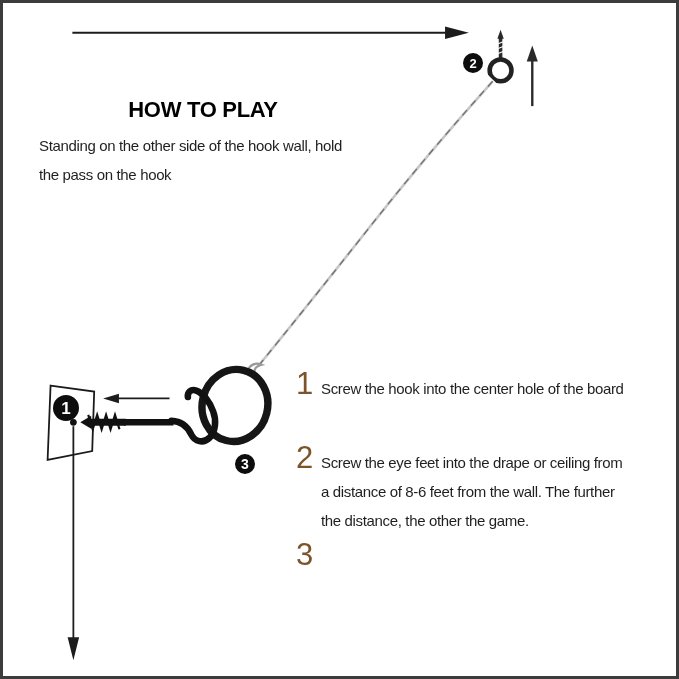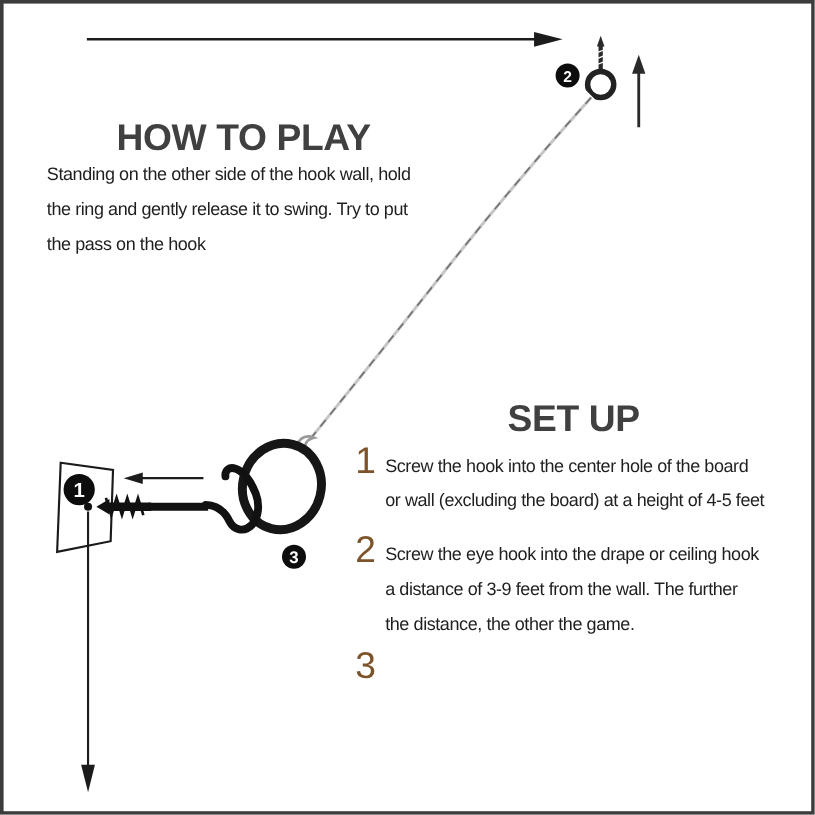--- a/index.html
+++ b/index.html
@@ -26,24 +26,24 @@
     justify-content: center;
     font-weight: bold;
     line-height: 1;
   }
   .badge-1 { left: 50px;  top: 392px; width: 26px; height: 26px; font-size: 17px; }
   .badge-2 { left: 460px; top: 50px;  width: 20px; height: 20px; font-size: 13px; }
   .badge-3 { left: 232px; top: 451px; width: 20px; height: 20px; font-size: 14px; }
 
   .section-title {
     position: absolute;
-    font-size: 31px;
+    font-size: 22px;
     font-weight: 600;
     letter-spacing: -0.3px;
-    color: #404040;
+    color: #000000;
     text-align: center;
     white-space: nowrap;
   }
   .howto-title { left: 35px;  top: 94px;  width: 330px; }
   .setup-title { left: 375px; top: 328px; width: 200px; }
 
   .body-line {
     font-size: 15px;
     letter-spacing: -0.35px;
     line-height: 29px;
@@ -133,39 +133,36 @@
   <div class="badge badge-2">
     <span>2</span>
   </div>
   <div class="badge badge-3">
     <span>3</span>
   </div>
 
   <div class="section-title howto-title">HOW TO PLAY</div>
   <div class="howto-text">
     <div class="body-line">Standing on the other side of the hook wall, hold</div>
-    <div class="body-line">the ring and gently release it to swing. Try to put</div>
     <div class="body-line">the pass on the hook</div>
   </div>
 
-  <div class="section-title setup-title">SET UP</div>
 
   <div class="step step-1">
     <div class="step-num">1</div>
     <div class="step-lines">
       <div class="body-line">Screw the hook into the center hole of the board</div>
-      <div class="body-line">or wall (excluding the board) at a height of 4-5 feet</div>
     </div>
   </div>
 
   <div class="step step-2">
     <div class="step-num">2</div>
     <div class="step-lines">
-      <div class="body-line">Screw the eye hook into the drape or ceiling hook</div>
-      <div class="body-line">a distance of 3-9 feet from the wall. The further</div>
+      <div class="body-line">Screw the eye feet into the drape or ceiling from</div>
+      <div class="body-line">a distance of 8-6 feet from the wall. The further</div>
       <div class="body-line">the distance, the other the game.</div>
     </div>
   </div>
 
   <div class="step step-3">
     <div class="step-num">3</div>
     <div class="step-lines">
     </div>
   </div>
 

